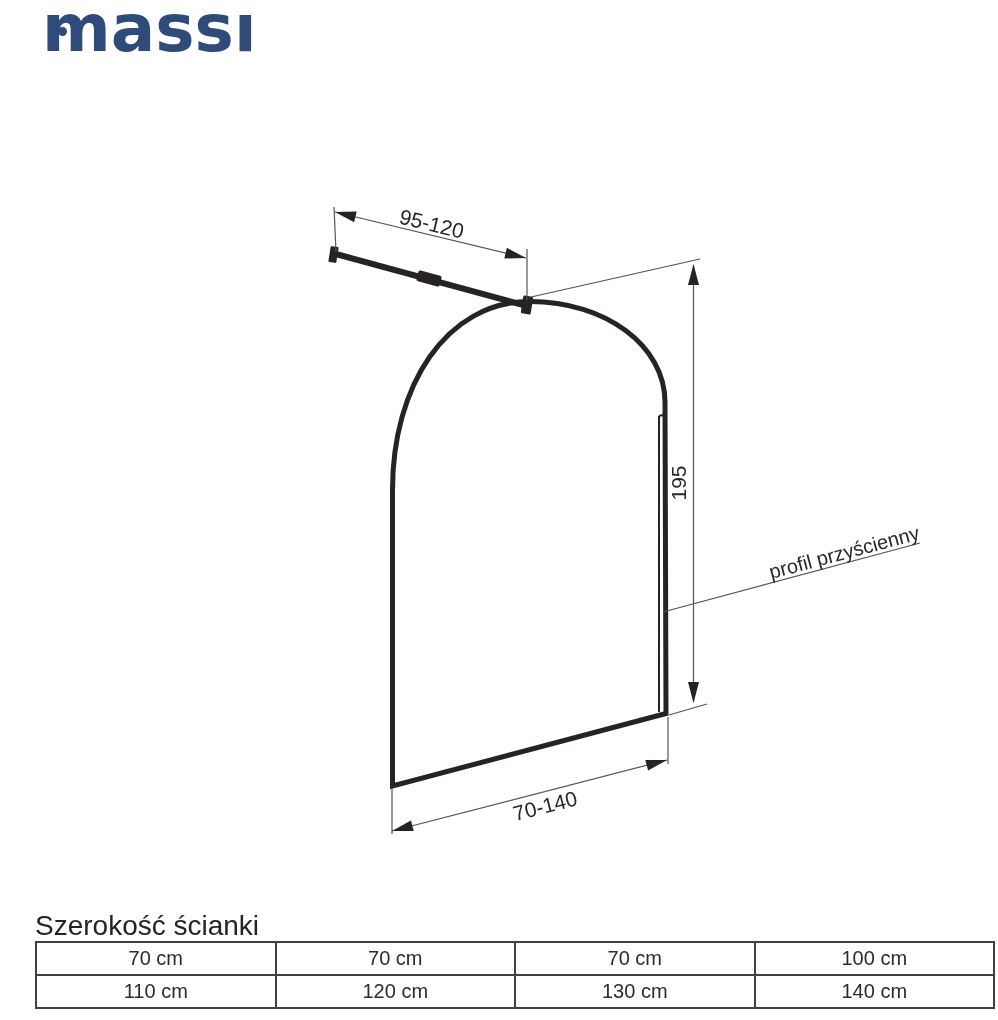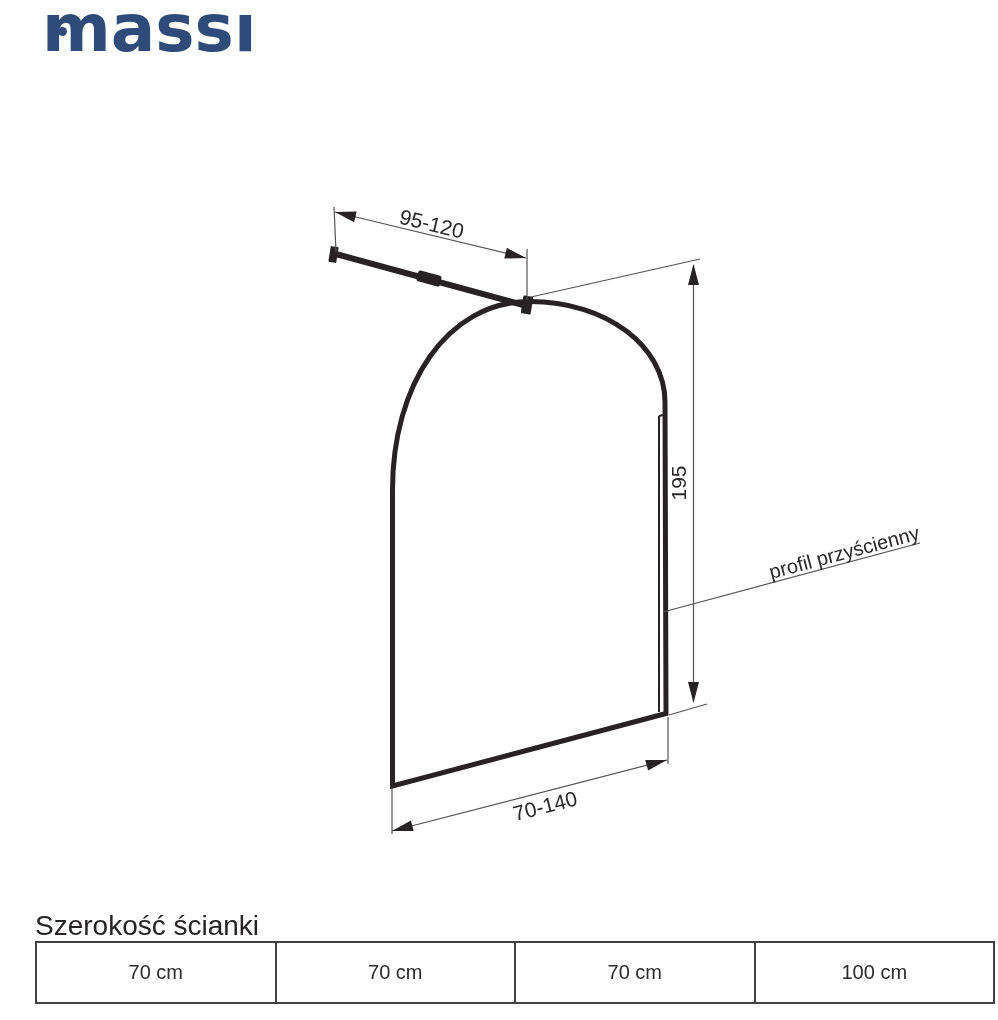--- a/index.html
+++ b/index.html
@@ -97,14 +97,20 @@
 <div class="table-title">Szerokość ścianki</div>
 
 <table class="size-table">
   <tbody>
     <tr>
       <td>70 cm</td>
       <td>70 cm</td>
       <td>70 cm</td>
       <td>100 cm</td>
     </tr>
+    <tr>
+      <td>110 cm</td>
+      <td>120 cm</td>
+      <td>130 cm</td>
+      <td>140 cm</td>
+    </tr>
   </tbody>
 </table>
 
 </body></html>

